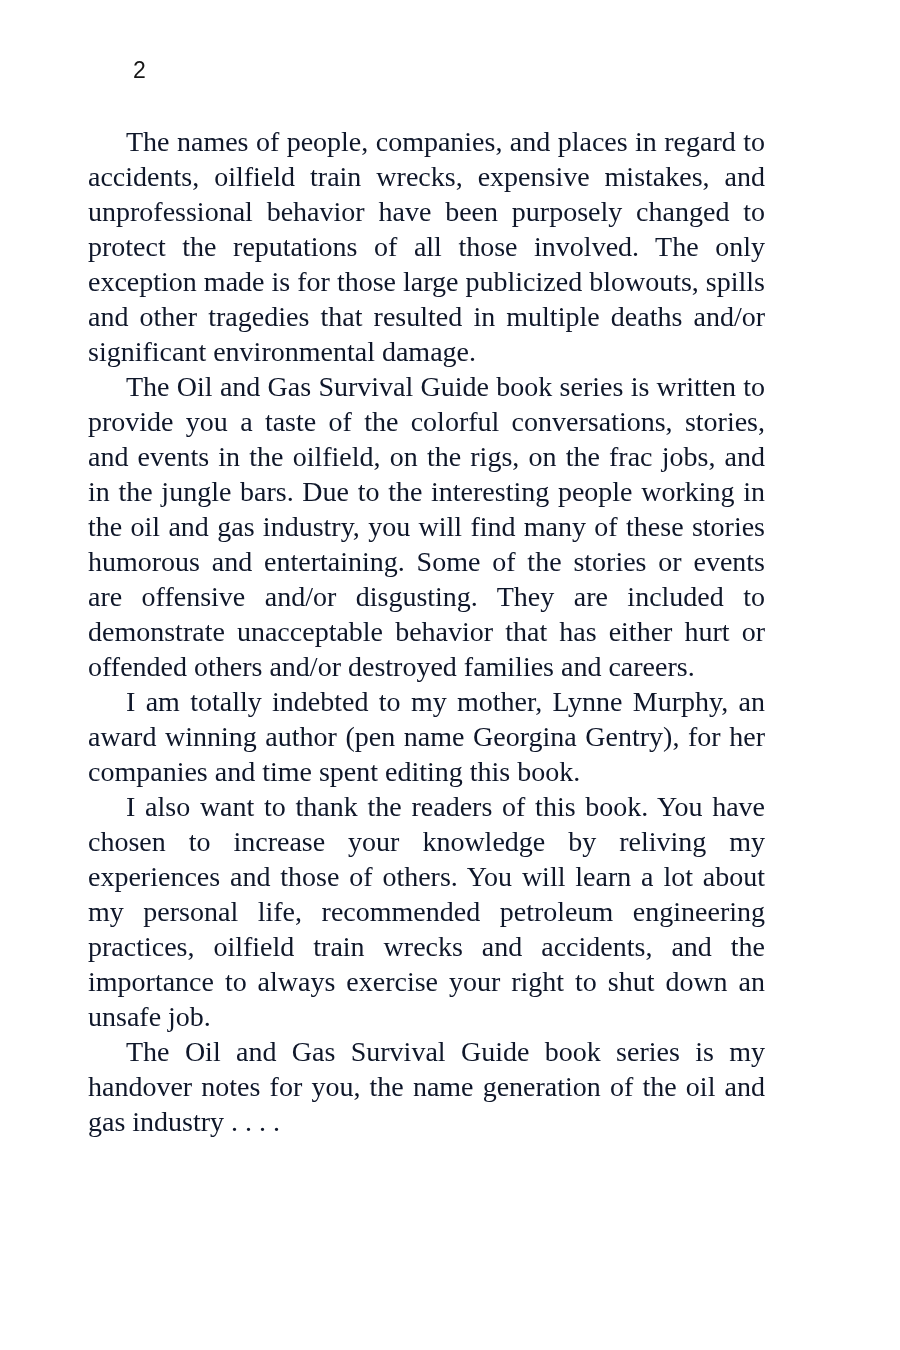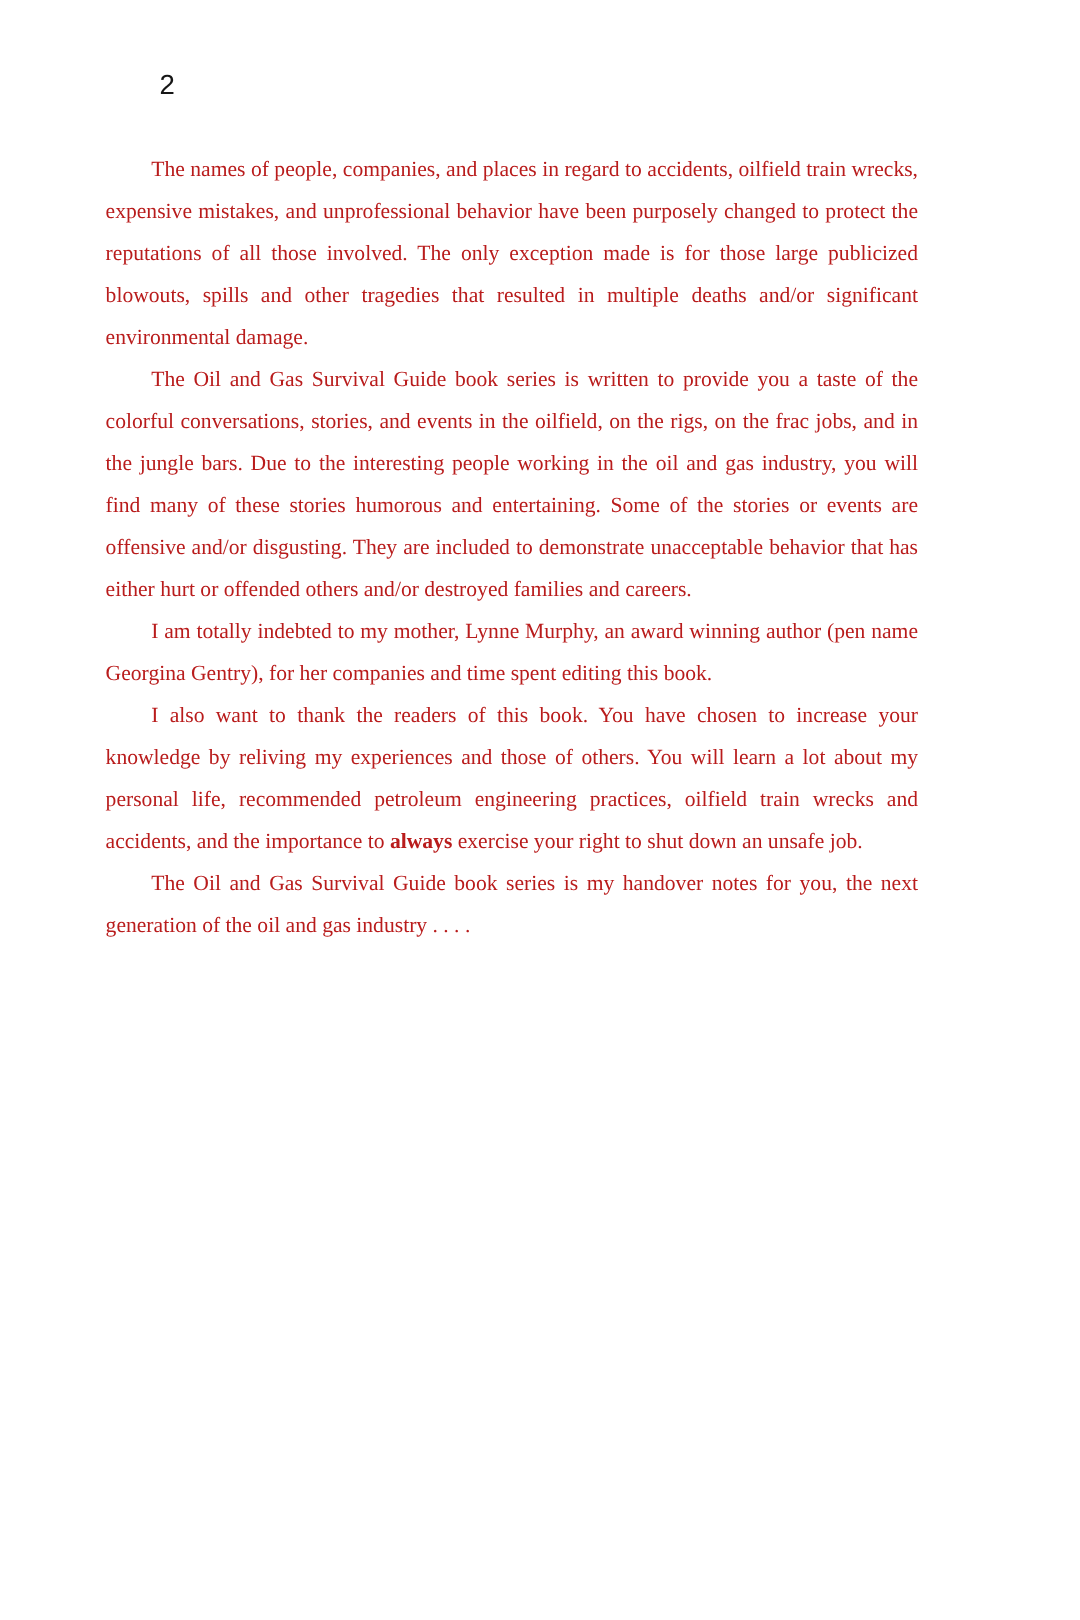--- a/index.html
+++ b/index.html
@@ -22,49 +22,49 @@
     font-family: "Liberation Sans", sans-serif;
     font-size: 23px;
     line-height: 1.15;
     color: #161616;
   }
   .text-block {
     position: absolute;
     left: 88px;
     top: 124px;
     width: 677px;
-    font-size: 18px;
+    font-size: 28px;
     line-height: 35px;
-    color: #b91c1c;
+    color: #0f172a;
     text-align: justify;
     text-justify: inter-word;
   }
   .text-block p {
     margin: 0;
     padding: 0;
     text-indent: 38px;
   }
   .bold-word {
-    font-weight: bold;
+    font-weight: normal;
   }
 </style>
 </head>
 <body>
 
 <div class="page">
 
   <div class="page-number">2</div>
 
   <div class="text-block">
 
     <p>The names of people, companies, and places in regard to accidents, oilfield train wrecks, expensive mistakes, and unprofessional behavior have been purposely changed to protect the reputations of all those involved. The only exception made is for those large publicized blowouts, spills and other tragedies that resulted in multiple deaths and/or significant environmental damage.</p>
 
     <p>The Oil and Gas Survival Guide book series is written to provide you a taste of the colorful conversations, stories, and events in the oilfield, on the rigs, on the frac jobs, and in the jungle bars. Due to the interesting people working in the oil and gas industry, you will find many of these stories humorous and entertaining. Some of the stories or events are offensive and/or disgusting. They are included to demonstrate unacceptable behavior that has either hurt or offended others and/or destroyed families and careers.</p>
 
     <p>I am totally indebted to my mother, Lynne Murphy, an award winning author (pen name Georgina Gentry), for her companies and time spent editing this book.</p>
 
     <p><span>I also want to thank the readers of this book. You have chosen to increase your knowledge by reliving my experiences and those of others. You will learn a lot about my personal life, recommended petroleum engineering practices, oilfield train wrecks and accidents, and the importance to </span><span class="bold-word">always</span><span> exercise your right to shut down an unsafe job.</span></p>
 
-    <p>The Oil and Gas Survival Guide book series is my handover notes for you, the next generation of the oil and gas industry . . . .</p>
+    <p>The Oil and Gas Survival Guide book series is my handover notes for you, the name generation of the oil and gas industry . . . .</p>
 
   </div>
 
 </div>
 
 </body></html>

